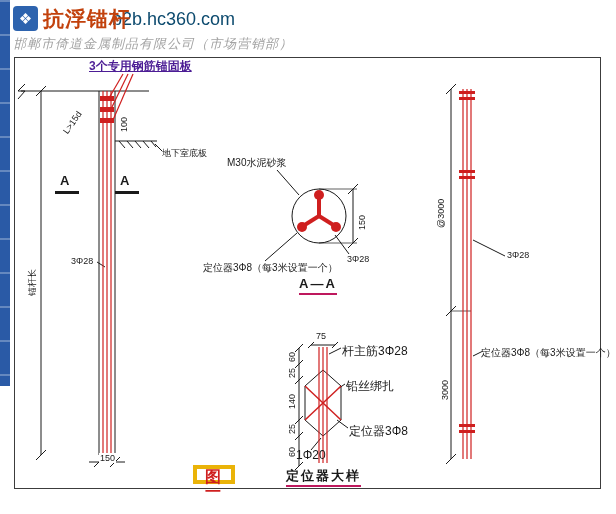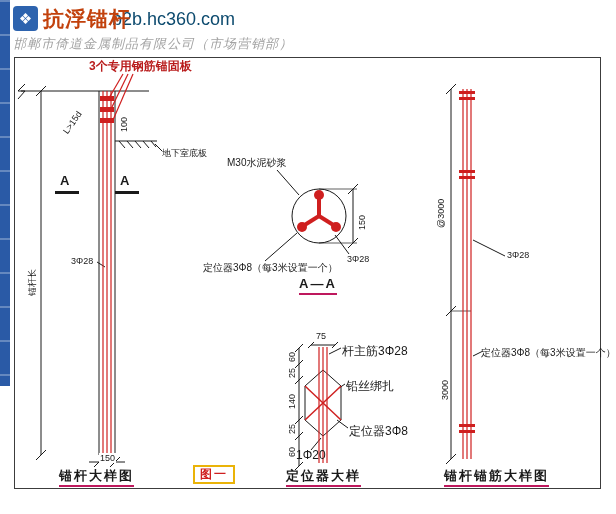--- a/index.html
+++ b/index.html
@@ -17,32 +17,32 @@
            color:#c2410c; letter-spacing:1px; z-index:2; }
   .url { position:absolute; left:112px; top:9px; font-size:18px; color:#0c4a6e; z-index:1; }
   .company { position:absolute; left:13px; top:35px; font-size:13px; color:#a3a3a3; letter-spacing:1px;font-style:italic; }
 
   
   .drawing { position:absolute; left:14px; top:57px; width:587px; height:432px;
              border:1px solid #3c3c3c; background:#fff; }
   .drawing svg { position:absolute; left:0; top:0; }
 
   .lbl { position:absolute; color:#1a1a1a; font-size:9px; line-height:1.15; white-space:nowrap; }
-  .red { color:#b91c1c; }
+  .red { color:#4c1d95;text-decoration:underline; }
   .ann { font-size:12px; font-weight:bold; }
   .note { font-size:10px; }
   .small { font-size:12px; }
   .dimbg { background:#fff; padding:0 1px; }
   .rot   { transform-origin:0 0; transform:rotate(-90deg); }
   .rot55 { transform-origin:0 0; transform:rotate(-55deg); }
   .seca { font-size:13px; font-weight:bold; }
   .caption { font-size:13px; font-weight:bold; letter-spacing:2px;
              border-bottom:2px solid #be185d; padding-bottom:1px; }
   .fig-box { position:absolute; left:178px; top:407px; width:42px; height:19px;
-             border:2px solid #eab308; color:#cf1f1f; font-size:12px; font-weight:bold;
+             border:4px solid #eab308; color:#cf1f1f; font-size:16px; font-weight:bold;
              text-align:center; line-height:15px; letter-spacing:2px; }
 </style>
 </head>
 <body>
 
 <div class="screen">
 
   <div class="left-strip"></div>
 
   <div class="logo">❖</div>
@@ -158,21 +158,20 @@
 
     <div class="lbl red ann" style="left:74px;top:2px">3个专用钢筋锚固板</div>
     <div class="lbl rot55" style="left:46px;top:72px">L&gt;15d</div>
     <div class="lbl rot" style="left:104px;top:74px">100</div>
     <div class="lbl" style="left:147px;top:90px">地下室底板</div>
     <div class="lbl seca" style="left:45px;top:116px">A</div>
     <div class="lbl seca" style="left:105px;top:116px">A</div>
     <div class="lbl" style="left:56px;top:198px">3Φ28</div>
     <div class="lbl rot" style="left:12px;top:238px">锚杆长</div>
     <div class="lbl dimbg" style="left:84px;top:395px">150</div>
-    <div class="lbl caption" style="left:44px;top:411px">锚杆大样图</div>
 
     <div class="lbl" style="left:212px;top:99px;font-size:10px">M30水泥砂浆</div>
     <div class="lbl rot" style="left:342px;top:172px">150</div>
     <div class="lbl" style="left:332px;top:196px">3Φ28</div>
     <div class="lbl note" style="left:188px;top:204px">定位器3Φ8（每3米设置一个）</div>
     <div class="lbl caption" style="left:284px;top:219px">A—A</div>
 
     <div class="lbl" style="left:301px;top:273px">75</div>
     <div class="lbl rot" style="left:272px;top:304px">60</div>
     <div class="lbl rot" style="left:272px;top:320px">25</div>
@@ -182,20 +181,19 @@
     <div class="lbl small" style="left:327px;top:287px">杆主筋3Φ28</div>
     <div class="lbl small" style="left:331px;top:322px">铅丝绑扎</div>
     <div class="lbl small" style="left:334px;top:367px">定位器3Φ8</div>
     <div class="lbl small" style="left:281px;top:391px">1Φ20</div>
     <div class="lbl caption" style="left:271px;top:411px">定位器大样</div>
 
     <div class="lbl rot" style="left:421px;top:170px">@3000</div>
     <div class="lbl rot" style="left:425px;top:342px">3000</div>
     <div class="lbl" style="left:492px;top:192px">3Φ28</div>
     <div class="lbl note" style="left:466px;top:289px">定位器3Φ8（每3米设置一个）</div>
-    <div class="lbl caption" style="left:429px;top:411px">锚杆锚筋大样图</div>
 
     <div class="fig-box">
       <span>图一</span>
     </div>
 
   </div>
 </div>
 
 </body></html>

